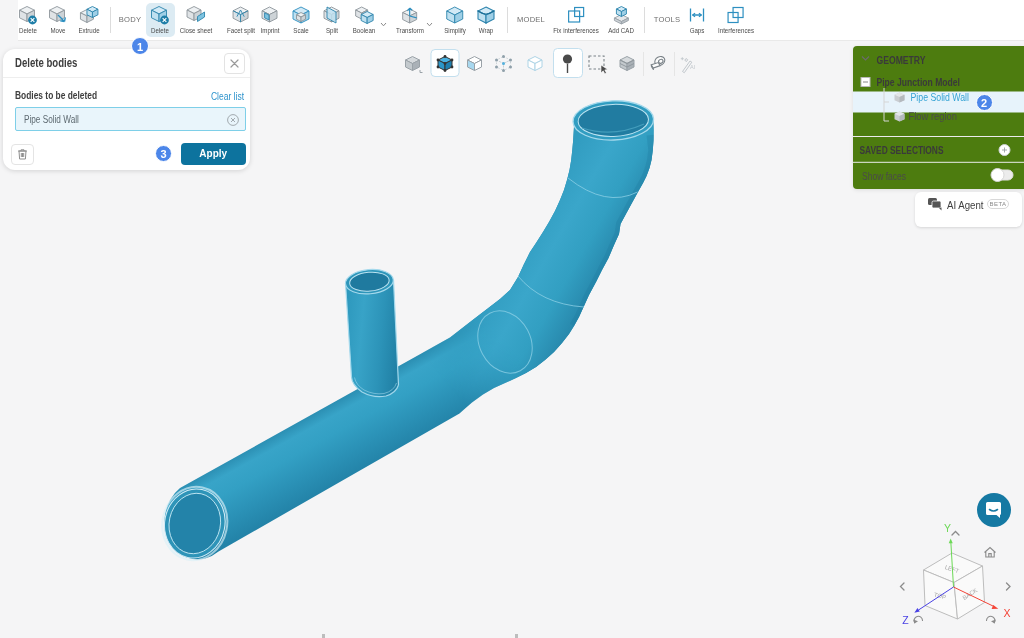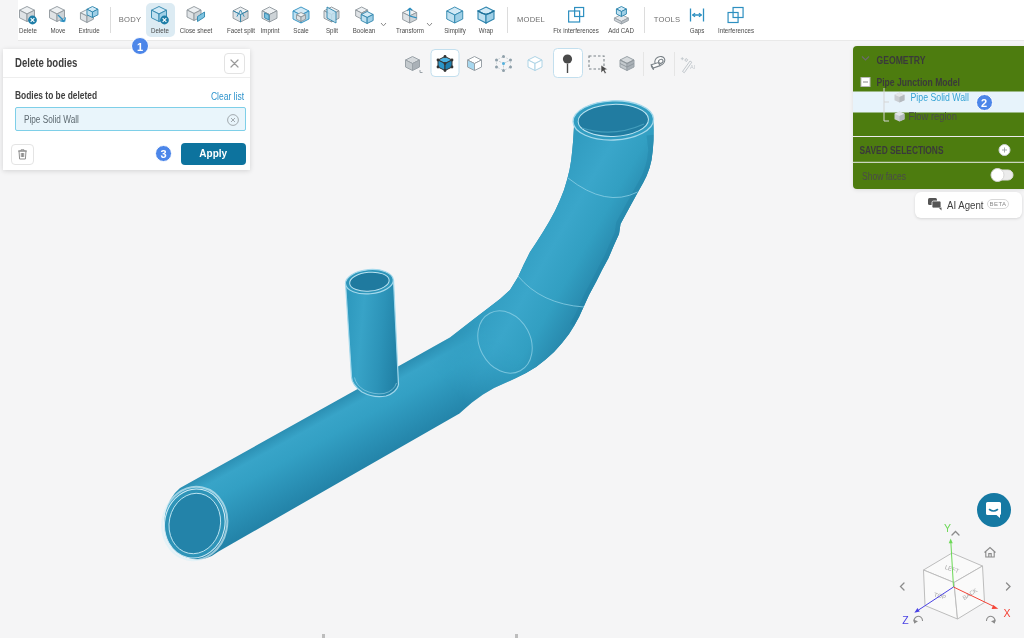--- a/index.html
+++ b/index.html
@@ -7,32 +7,32 @@
   #page { position:relative; width:1024px; height:638px; }
   .toolbar { position:absolute; left:0; top:0; width:1024px; height:41px; background:#fff; border-bottom:1px solid #e9e9e9;margin-left:18px; }
   .titem { position:absolute; top:3.5px; text-align:center; }
   .titem .lbl { font-size:7px; color:#4a4a4a; margin-top:1px; white-space:nowrap; transform:scaleX(0.88); transform-origin:50% 50%; }
   .titem svg { display:block; margin:0 auto; }
   .tsep { position:absolute; top:7px; width:1px; height:26px; background:#dcdcdc; }
   .tgroup { position:absolute; top:15px; font-size:8px; color:#6f6f6f; letter-spacing:0.2px; transform:translateX(-50%) scaleX(0.95); white-space:nowrap; }
   .selbg { position:absolute; left:128px; top:3px; width:29px; height:34px; background:#dcebf3; border-radius:5px; }
   .caret { position:absolute; top:14px; width:7px; height:7px; }
   .badge { position:absolute; background:#4c86e9; border:1.5px solid #fff; border-radius:50%; color:#fff; font-weight:bold; text-align:center; z-index:30; }
-  .dialog { position:absolute; left:3px; top:49px; width:247px; height:121px; background:#fff; border-radius:0; box-shadow:0 1px 5px rgba(0,0,0,0.14); z-index:20; }
+  .dialog { position:absolute; left:3px; top:49px; width:247px; height:121px; background:#fff; border-radius:12px; box-shadow:0 1px 5px rgba(0,0,0,0.14); z-index:20; }
   .dlg-title { position:absolute; left:12px; top:7px; font-size:12px; font-weight:bold; color:#3e3e3e; transform:scaleX(0.8); transform-origin:0 50%; }
   .dlg-x { position:absolute; right:5px; top:4px; width:21px; height:21px; border:1px solid #e3e3e3; border-radius:4px; color:#9a9a9a; font-size:10.5px; text-align:center; line-height:19px; }
   .dlg-hr { position:absolute; left:0; top:27.5px; width:100%; height:1px; background:#eeeeee; }
   .dlg-lbl { position:absolute; left:12px; top:40.5px; font-size:10px; font-weight:bold; color:#3e3e3e; transform:scaleX(0.84); transform-origin:0 50%; }
   .dlg-clear { position:absolute; left:241px; top:41.5px; font-size:10px; color:#2d93cc; transform:translateX(-100%) scaleX(0.85); transform-origin:100% 50%; white-space:nowrap; }
   .dlg-input { position:absolute; left:12px; top:58px; width:231px; height:24px; background:#e9f5fb; border:1px solid #7ecfe8; border-radius:2px; }
   .dlg-input .txt { position:absolute; left:8px; top:6px; font-size:10px; color:#5d6970; transform:scaleX(0.82); transform-origin:0 50%; white-space:nowrap; }
   .dlg-trash { position:absolute; left:8px; top:94.5px; width:23px; height:21px; border:1px solid #e4e4e4; border-radius:4px; }
   .dlg-apply { position:absolute; left:178px; top:93.5px; width:64.5px; height:22px; background:#0d739e; border-radius:4px; color:#fff; font-size:10px; font-weight:bold; text-align:center; line-height:22px; }
   .rpanel { position:absolute; left:853px; top:46px; width:171px; height:142.5px; background:#4d7c0f; border-radius:4px 0 0 4px; box-shadow:0 1px 4px rgba(0,0,0,0.10); z-index:20; }
-  .aibtn { position:absolute; left:915px; top:192px; width:107px; height:26px; background:#fff; border-radius:6px; box-shadow:0 1px 3px rgba(0,0,0,0.13); z-index:20; }
+  .aibtn { position:absolute; left:915px; top:192px; width:107px; height:35px; background:#fff; border-radius:6px; box-shadow:0 1px 3px rgba(0,0,0,0.13); z-index:20; }
   .chatbtn { position:absolute; left:977px; top:493px; width:34px; height:34px; border-radius:50%; background:#1579a3; z-index:20; }
   #gfx { position:absolute; left:0; top:0; z-index:5; }
   .viewicons { position:absolute; left:0; top:0; z-index:6; }
 </style>
 </head>
 <body>
 <div id="page">
 
   <svg id="gfx" width="1024" height="638" viewBox="0 0 1024 638">
     <defs>

